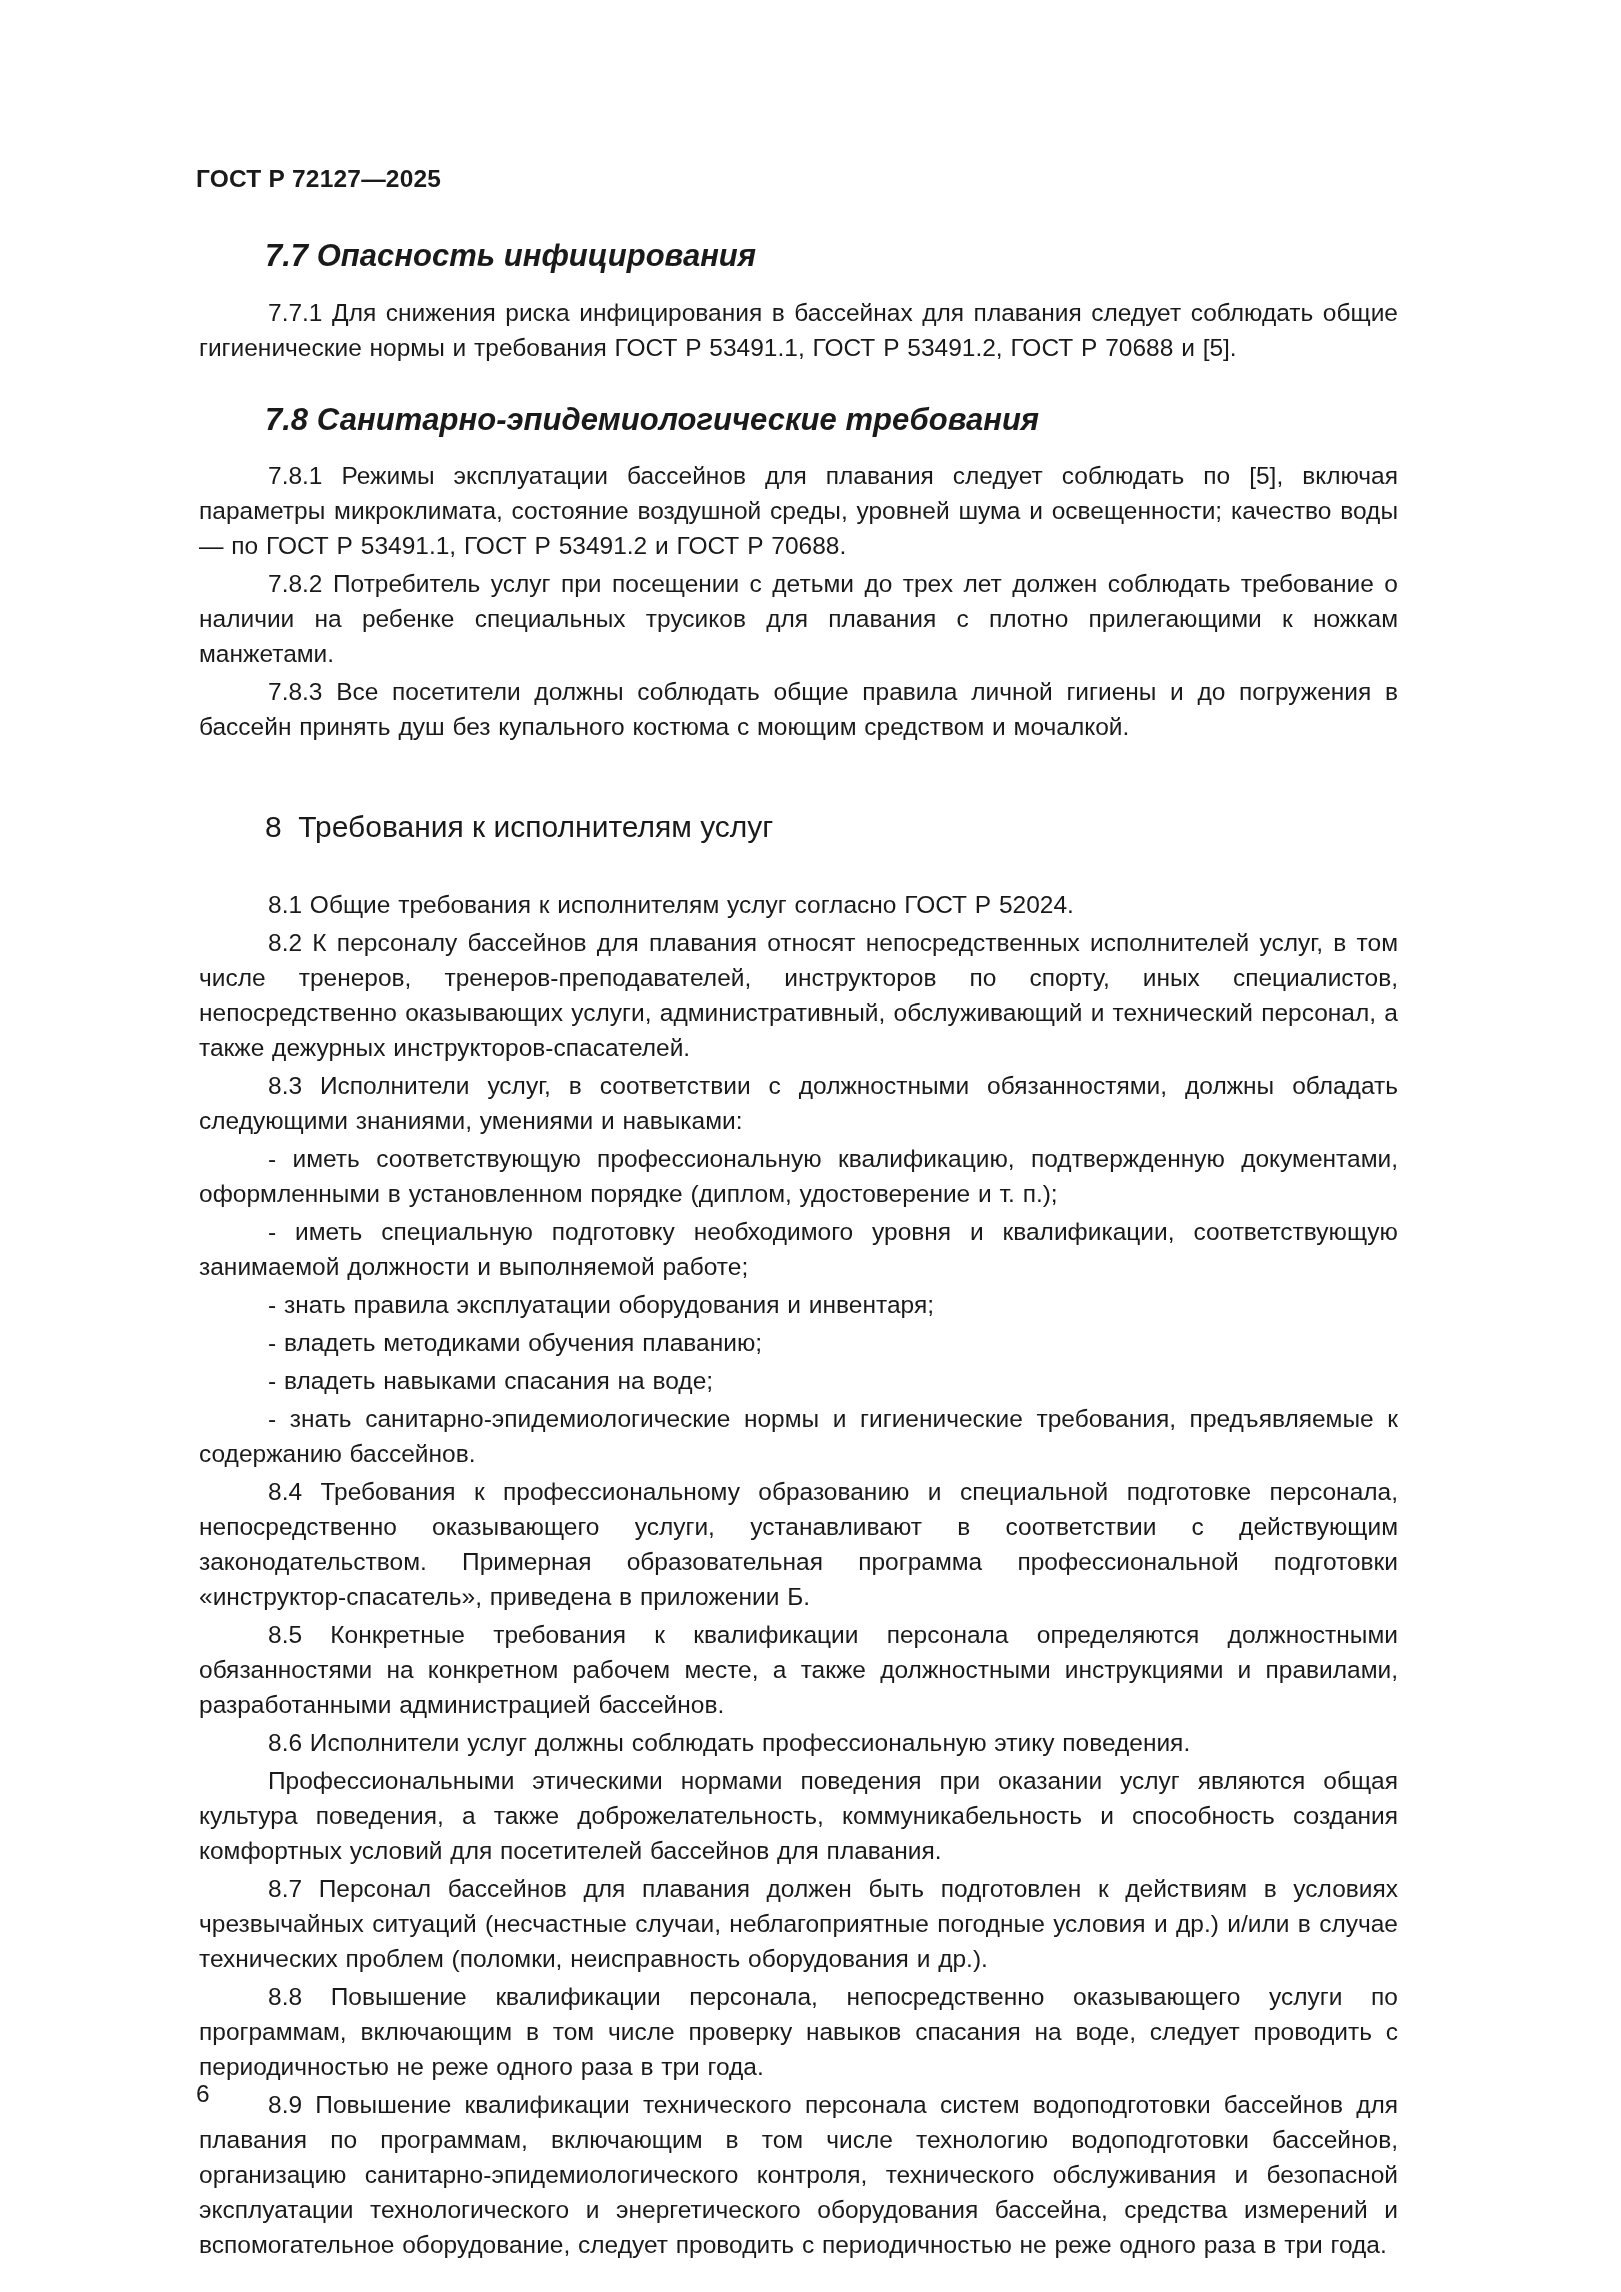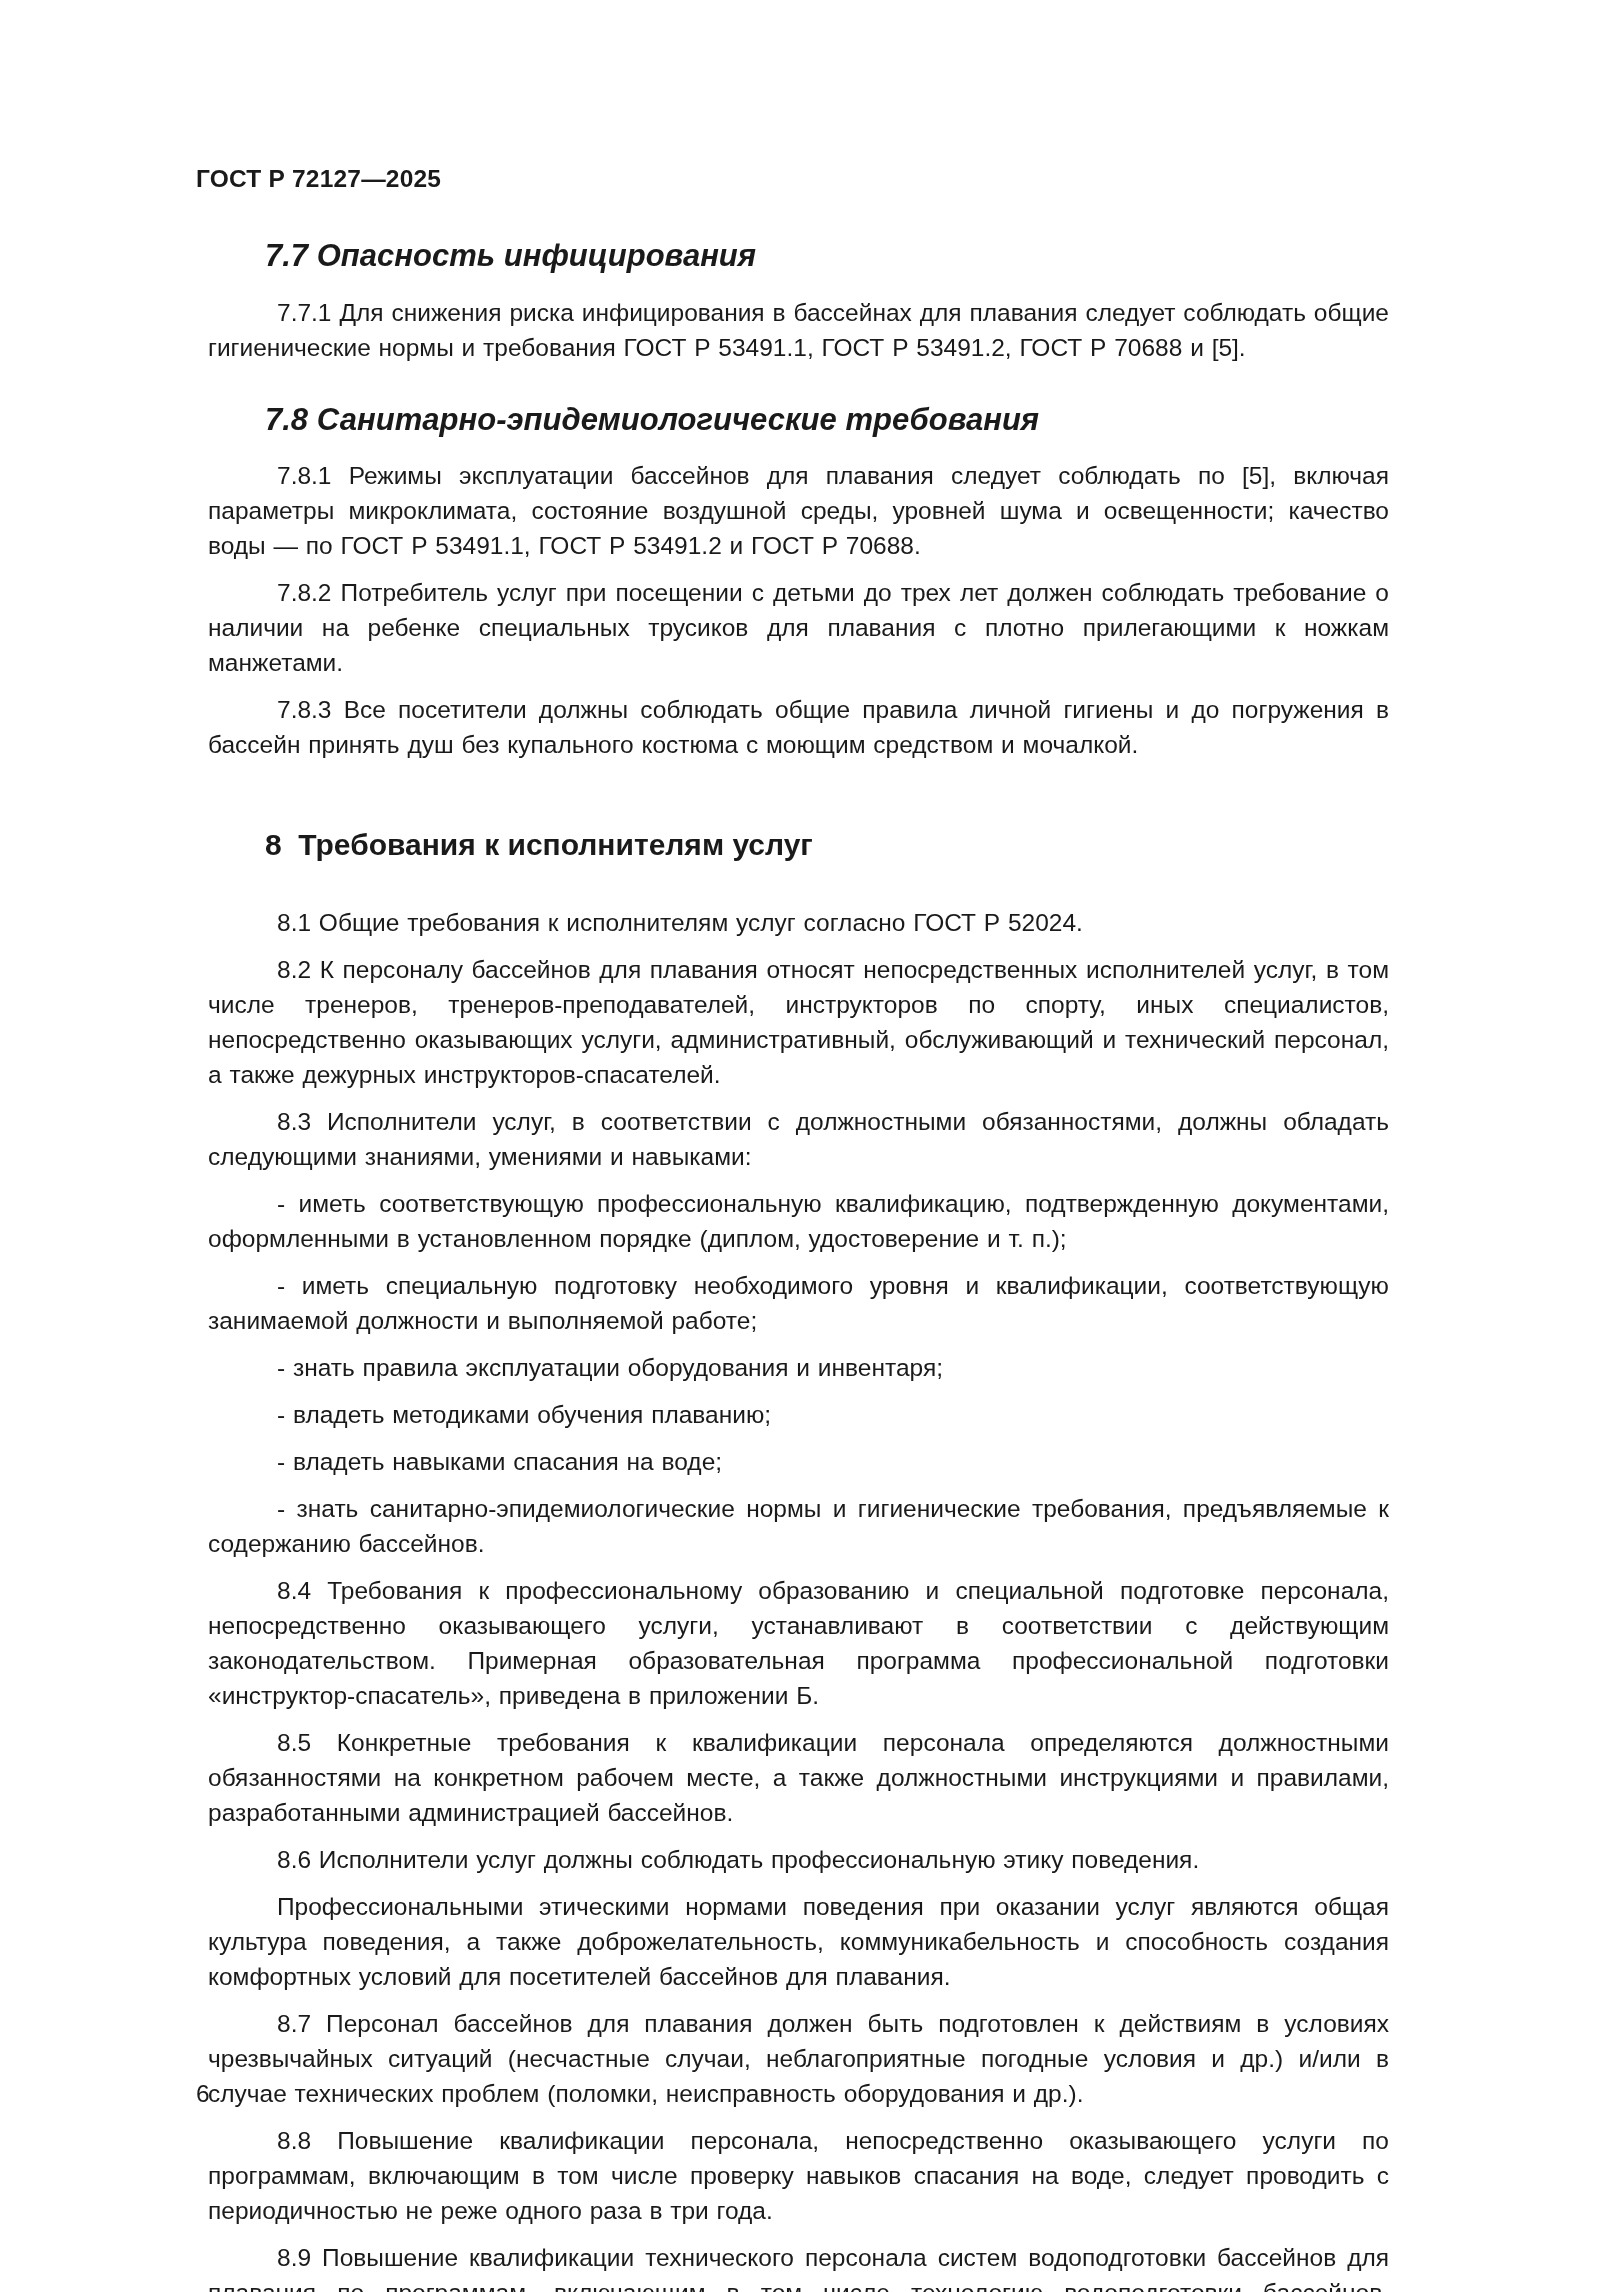--- a/index.html
+++ b/index.html
@@ -35,32 +35,32 @@
   .h-sub {
     font-size: 31px;
     font-weight: bold;
     text-indent: 69px;
     margin: 37px 0 21.6px 0;
     line-height: 35px;
     font-style: italic;
   }
   .h-main {
     font-size: 30px;
-    font-weight: bold;
+    font-weight: normal;
     text-indent: 69px;
     margin: 63px 0 41px 0;
     line-height: 39px;
     white-space: pre-wrap;
   }
   .p {
     font-size: 24.5px;
     line-height: 35px;
     text-align: justify;
     text-indent: 69px;
-    margin: 12px;
+    margin: 3px;
     word-spacing: 1px;
   }
   .page-number {
     position: absolute;
     left: 196px;
     top: 2080px;
     font-size: 24.5px;
   }
 </style>
 </head>

